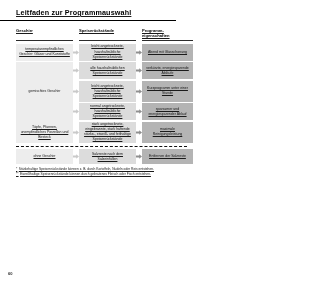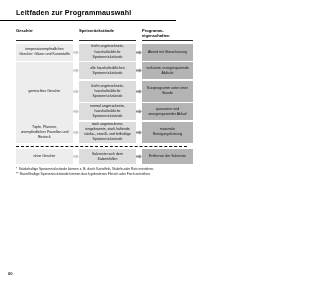--- a/index.html
+++ b/index.html
@@ -16,20 +16,21 @@
     overflow: hidden;
   }
 
   .page {
     position: absolute;
     left: 0; top: 0;
     width: 200px;
     height: 284px;
     box-sizing: border-box;
     padding: 9px 8px 0 8px;
+    text-decoration: underline;
   }
 
   
   .title-wrap {
     padding-left: 8px;
   }
   .title {
     font-size: 7.2px;
     font-weight: bold;
     letter-spacing: 0.15px;

